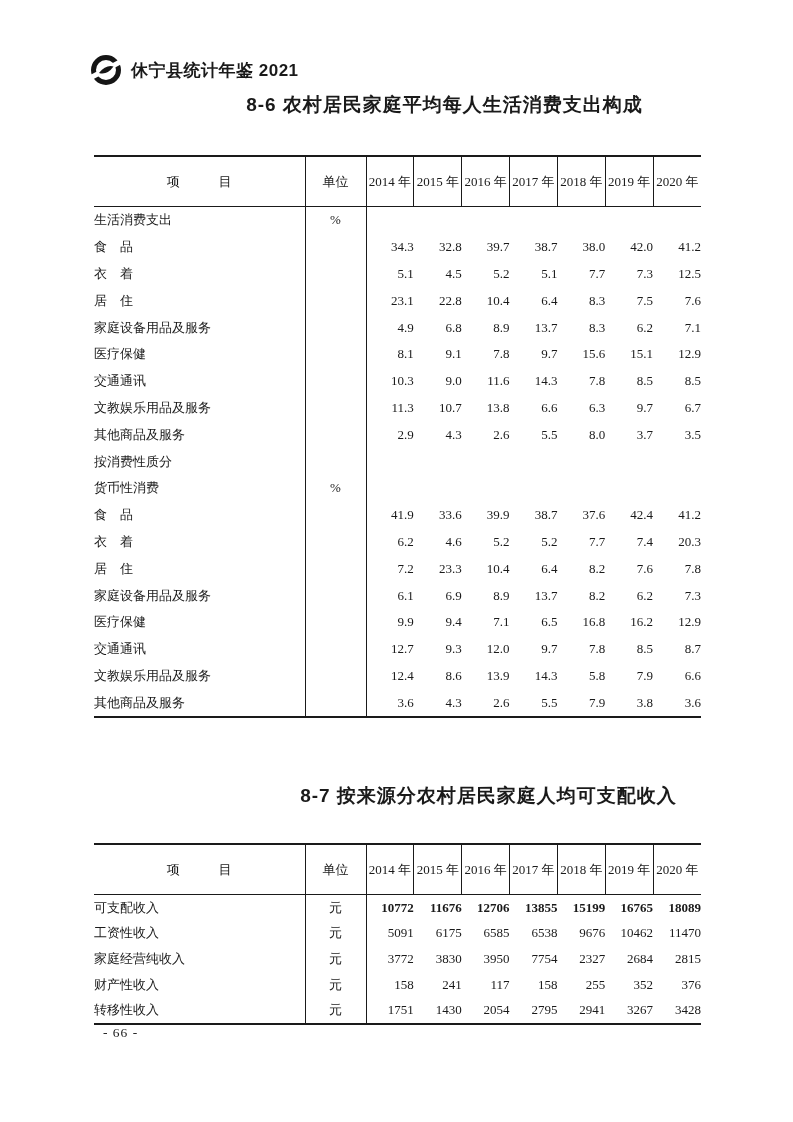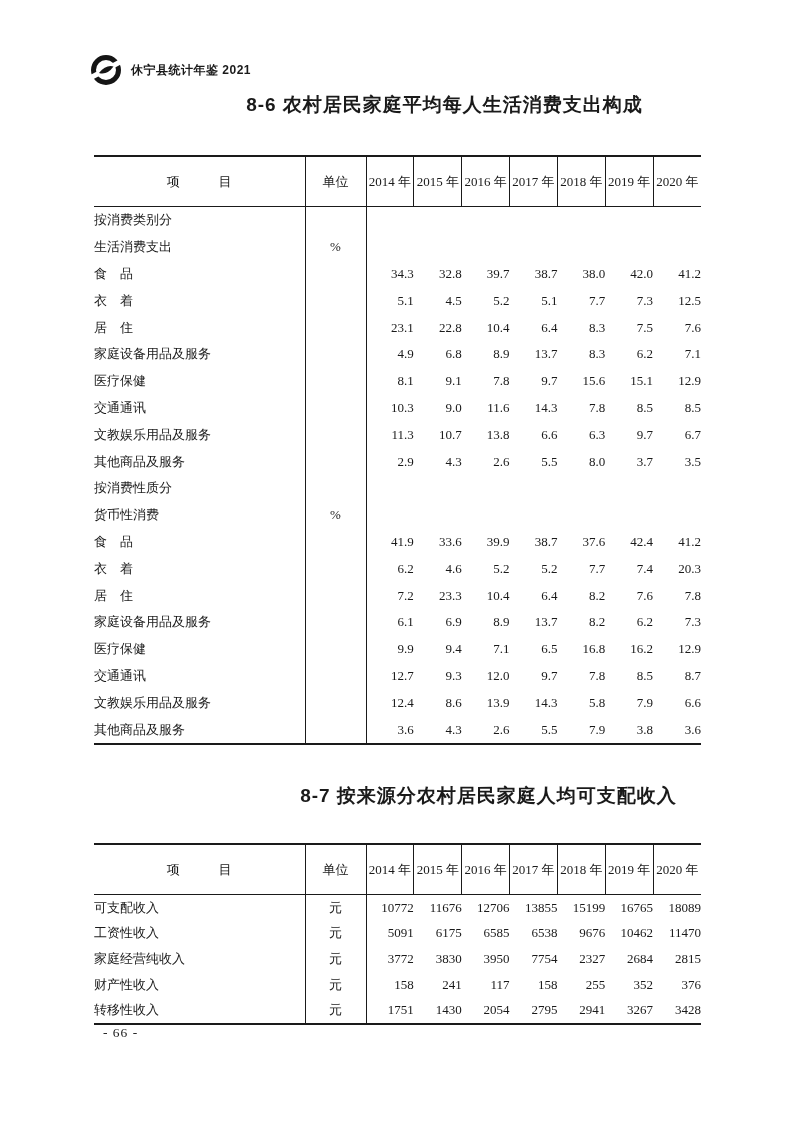--- a/index.html
+++ b/index.html
@@ -26,21 +26,21 @@
     gap: 9px;
   }
   .brand .logo {
     width: 32px;
     height: 32px;
     display: inline-block;
   }
   .brand-text {
     font-family: "Liberation Sans", "DejaVu Sans", sans-serif;
     font-weight: 700;
-    font-size: 12px;
+    font-size: 17px;
     letter-spacing: 0.5px;
   }
 
   
   .title {
     position: absolute;
     left: 0;
     width: 100%;
     margin: 0;
     text-align: center;
@@ -99,21 +99,21 @@
     text-align: center;
     border-right: 1px solid #1a1a1a;
   }
   td.val {
     text-align: right;
     padding-right: 7px;
   }
   .ind1 { padding-left: 27px; }
   .ind2 { padding-left: 44px; }
   .ind3 { padding-left: 62px; }
-  tr.bold td.val { font-weight: 400; }
+  tr.bold td.val { font-weight: 700; }
 
   
   .page-number {
     position: absolute;
     left: 103px;
     top: 1025px;
     font-size: 13.5px;
     letter-spacing: 1px;
     text-align: right;
   }
@@ -154,31 +154,20 @@
           <th class="h-year">2014 年</th>
           <th class="h-year">2015 年</th>
           <th class="h-year">2016 年</th>
           <th class="h-year">2017 年</th>
           <th class="h-year">2018 年</th>
           <th class="h-year">2019 年</th>
           <th class="h-year">2020 年</th>
         </tr>
       </thead>
     <tbody>
-        <tr>
-          <td class="item ind1">按消费类别分</td>
-          <td class="unit"></td>
-          <td class="val"></td>
-          <td class="val"></td>
-          <td class="val"></td>
-          <td class="val"></td>
-          <td class="val"></td>
-          <td class="val"></td>
-          <td class="val"></td>
-        </tr>
         <tr>
           <td class="item ind2">生活消费支出</td>
           <td class="unit">%</td>
           <td class="val"></td>
           <td class="val"></td>
           <td class="val"></td>
           <td class="val"></td>
           <td class="val"></td>
           <td class="val"></td>
           <td class="val"></td>

